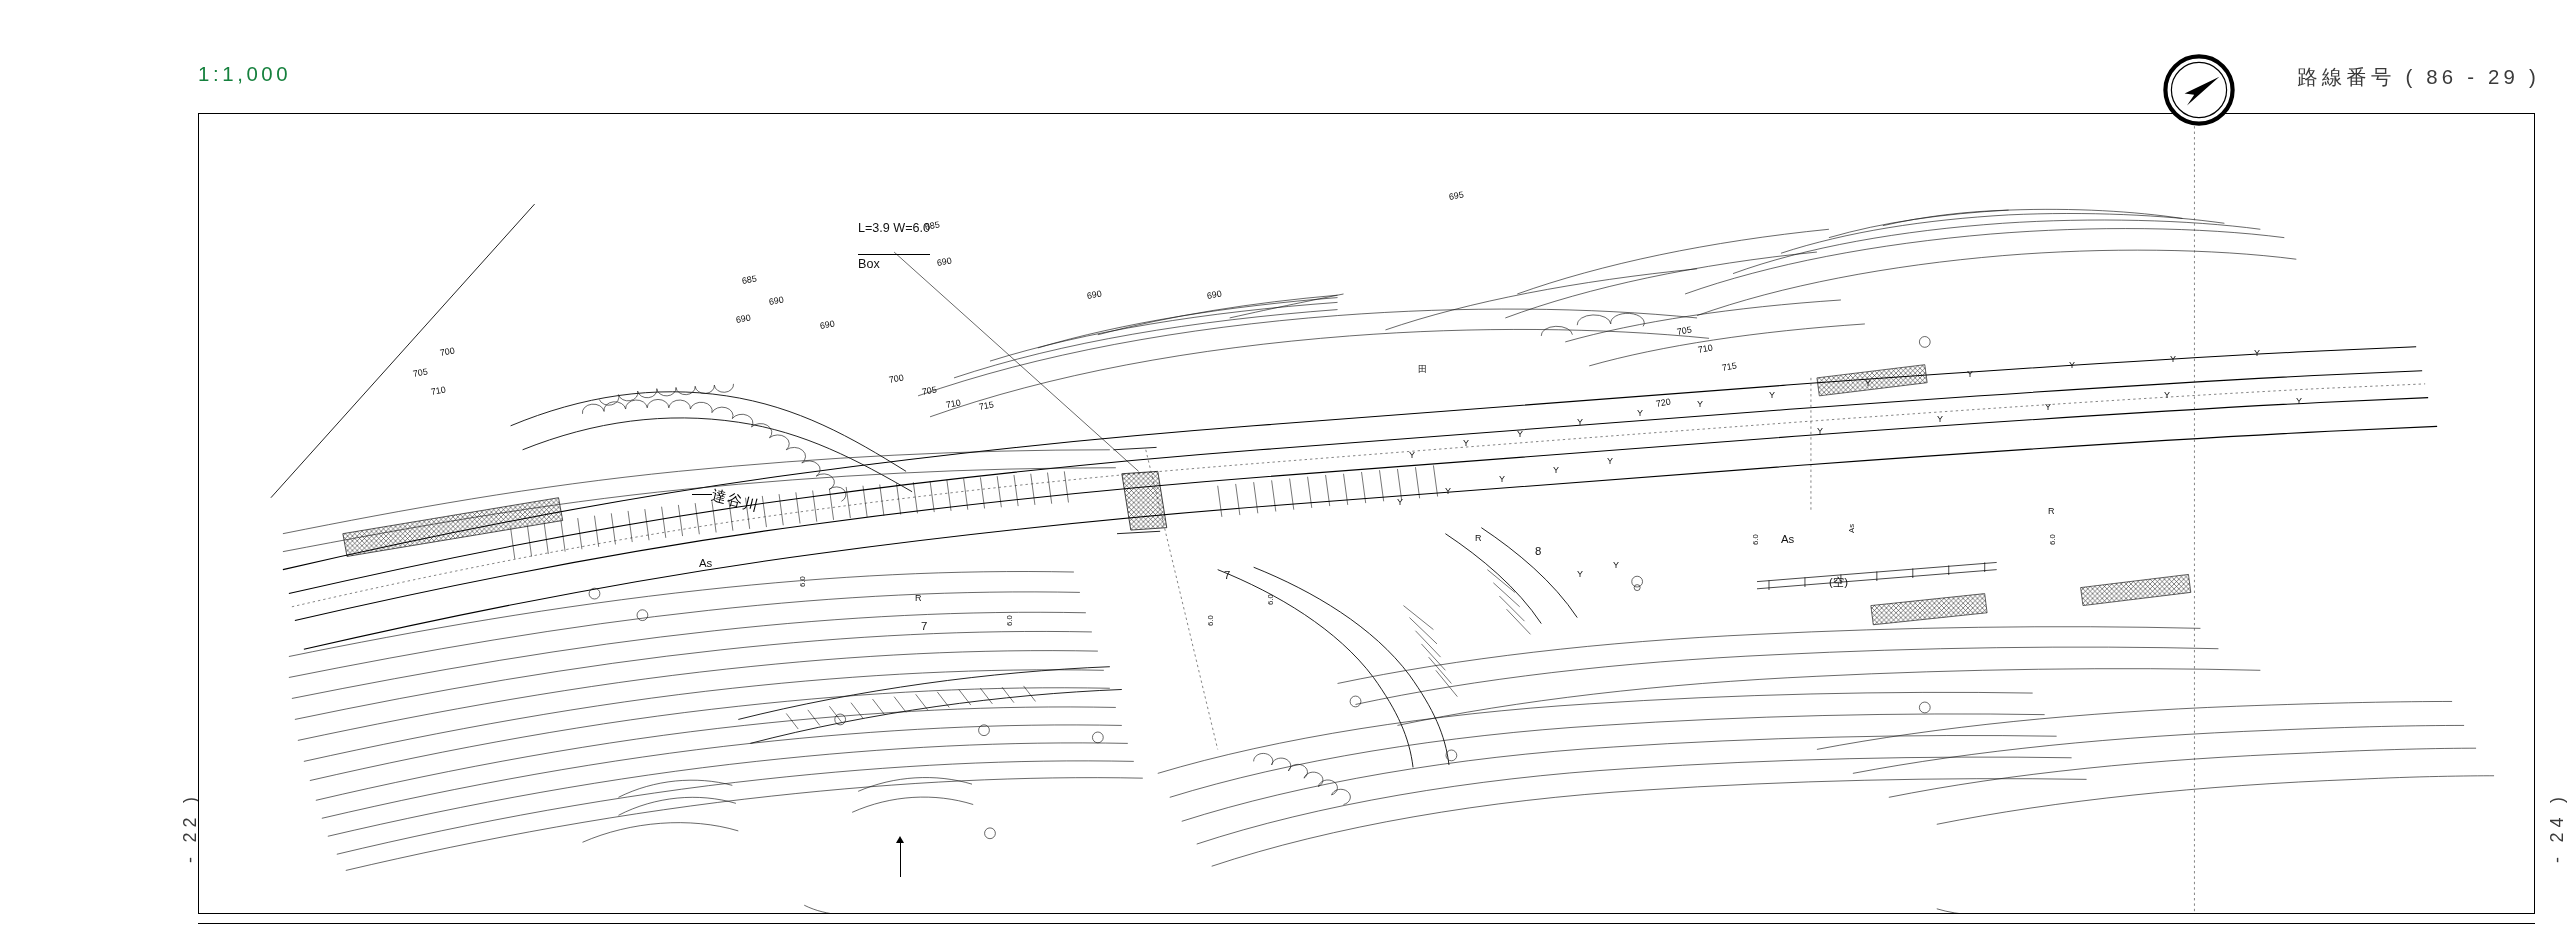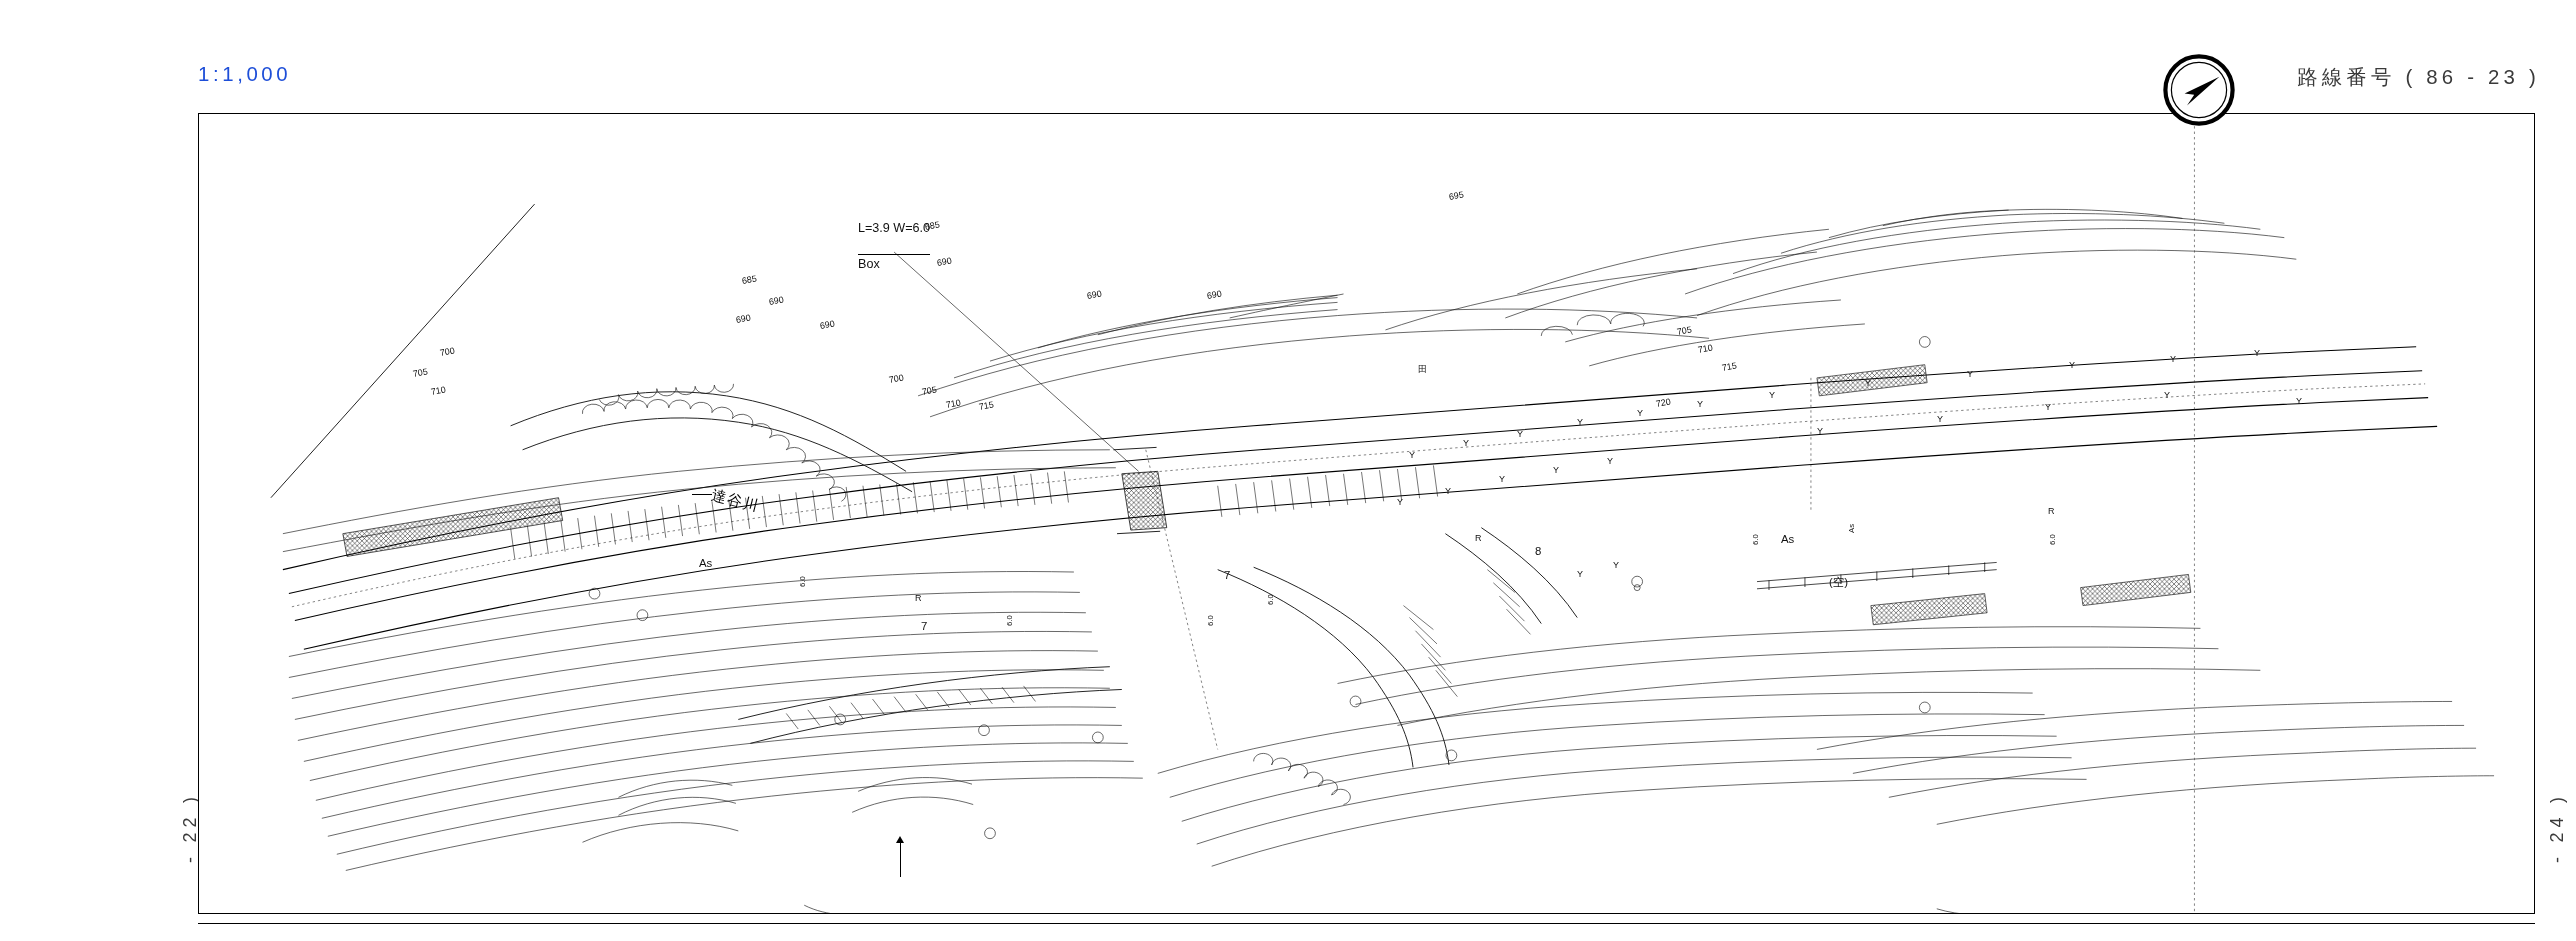--- a/index.html
+++ b/index.html
@@ -22,21 +22,21 @@
     left: 0; top: 0;
     width: 2576px;
     height: 114px;
   }
   #scale-label {
     position: absolute;
     left: 198px;
     top: 63px;
     font-size: 20.4px;
     letter-spacing: 3.6px;
-    color: #1d4ed8;
+    color: #15803d;
     white-space: nowrap;
   }
   #sheet-title {
     position: absolute;
     left: 0;
     top: 42px;
     width: 2576px;
     text-align: center;
     font-size: 34px;
     letter-spacing: 15.6px;
@@ -170,21 +170,21 @@
     border-left: 4.2px solid transparent;
     border-right: 4.2px solid transparent;
     border-bottom: 7.2px solid #000;
   }
 </style>
 </head>
 <body>
 
 <div id="header">
   <div id="scale-label">1:1,000</div>
-  <div id="route-number">路線番号 ( 86 - 23 )</div>
+  <div id="route-number">路線番号 ( 86 - 29 )</div>
 </div>
 
 <div class="edge-label" id="edge-left">- 22 )</div>
 <div class="edge-label" id="edge-right">- 24 )</div>
 
 <div id="sheet-frame">
 
   <div id="map-canvas">
   <svg width="2337" height="801" viewBox="0 0 3900 1336" xmlns="http://www.w3.org/2000/svg">
     <defs>

